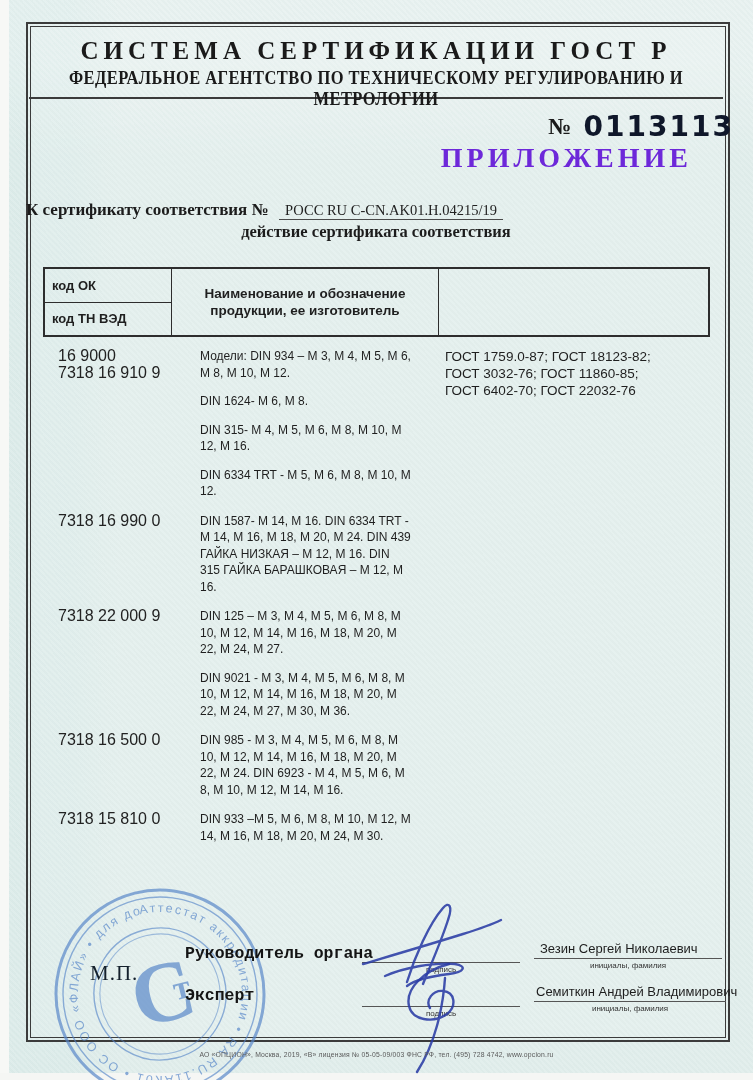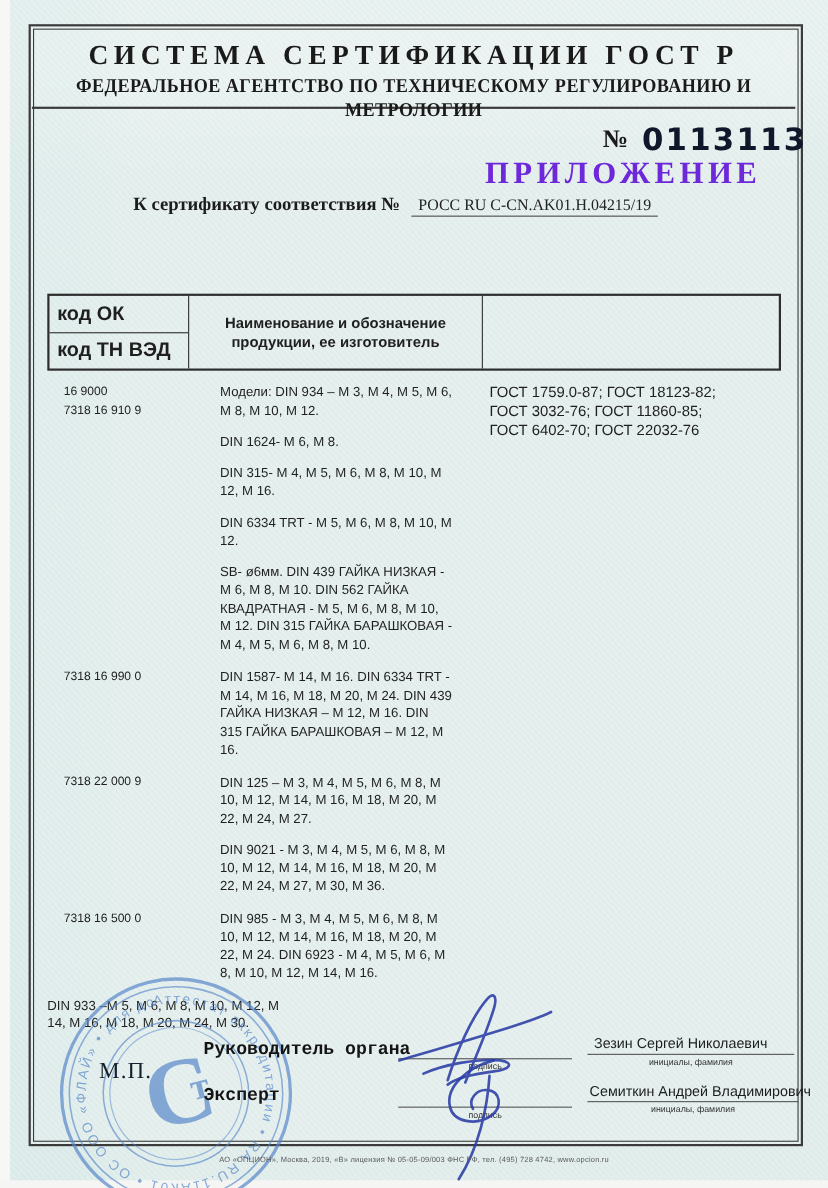--- a/index.html
+++ b/index.html
@@ -27,39 +27,39 @@
   .hdr1{margin-top:12px;font-family:"Liberation Serif", serif;font-weight:bold;font-size:25px;letter-spacing:5px;color:#1a1a1a;}
   .hdr2{margin-top:4px;font-family:"Liberation Serif", serif;font-weight:bold;font-size:16.5px;letter-spacing:.4px;color:#1a1a1a;transform:scaleY(1.08);}
 
   .doc-number{position:absolute;left:548px;top:110px;white-space:nowrap;}
   .doc-number .num-sign{font-family:"Liberation Serif", serif;font-weight:bold;font-size:23px;color:#1a1a1a;vertical-align:middle;}
   .doc-number .num-value{font-family:"DejaVu Sans", sans-serif;font-size:28px;letter-spacing:2px;vertical-align:middle;margin-left:8px;}
 
   .doc-title{position:absolute;left:62px;top:142px;width:630px;text-align:right;
     font-family:"Liberation Serif", serif;font-weight:bold;font-size:28px;letter-spacing:4px;color:#6d28d9;}
 
-  .cert-line{position:absolute;left:26px;top:176px;width:572px;text-align:right;white-space:nowrap;}
+  .cert-line{position:absolute;left:26px;top:200px;width:572px;text-align:left;white-space:nowrap;}
   .cert-label{font-family:"Liberation Serif", serif;font-weight:bold;font-size:17px;color:#1c1c1c;}
   .cert-value{font-family:"Liberation Serif", serif;font-size:14.5px;color:#222;border-bottom:1.3px solid #4a4a4a;padding:0 6px 1px 6px;margin-left:6px;}
 
   .subtitle{position:absolute;left:40px;top:221px;width:672px;text-align:center;
     font-family:"Liberation Serif", serif;font-weight:bold;font-size:16.5px;line-height:21px;color:#1c1c1c;}
 
   
   .thead{position:absolute;left:43px;top:267px;width:667px;height:70px;border:2px solid #2d2d2d;box-sizing:border-box;display:flex;}
   .th-col1{width:127px;border-right:1.6px solid #2d2d2d;box-sizing:border-box;display:flex;flex-direction:column;}
-  .th-col1 .half{flex:1;display:flex;align-items:center;padding-left:7px;font-weight:bold;font-size:18px;}
+  .th-col1 .half{flex:1;display:flex;align-items:center;padding-left:7px;font-weight:bold;font-size:13px;}
   .th-col1 .half.top{border-bottom:1.4px solid #2d2d2d;}
   .th-col2{width:267px;border-right:1.6px solid #2d2d2d;box-sizing:border-box;display:flex;align-items:center;justify-content:center;text-align:center;font-weight:bold;font-size:13.5px;line-height:17px;padding:12px 26px;}
   .th-col3{flex:1;display:flex;align-items:center;justify-content:center;text-align:center;font-weight:bold;font-size:13.5px;line-height:17px;padding:0 24px;}
 
   
   .tbody{position:absolute;left:43px;top:348px;width:667px;}
   .trow{display:flex;margin-bottom:13px;}
-  .trow .codes{width:157px;box-sizing:border-box;padding-left:15px;font-size:11px;line-height:16.5px;color:#222;}
+  .trow .codes{width:157px;box-sizing:border-box;padding-left:15px;font-size:16px;line-height:16.5px;color:#222;}
   .trow .names{width:237px;box-sizing:border-box;padding-right:26px;font-size:12px;line-height:16.5px;}
   .trow .docs{flex:1;box-sizing:border-box;padding-left:8px;padding-right:42px;font-size:13.5px;line-height:17px;}
   .trow p{margin:0 0 12px 0;}
   .trow p:last-child{margin-bottom:0;}
 
   
   .sig-label{position:absolute;font-family:Liberation Mono, monospace;font-weight:bold;font-size:16.5px;color:#141414;}
   .sig-line{position:absolute;border-bottom:1.2px solid #555;}
   .sig-caption{position:absolute;font-size:8px;color:#333;text-align:center;}
   .sig-name{position:absolute;font-size:13px;color:#1d1d1d;white-space:nowrap;}
@@ -93,20 +93,21 @@
 </div>
 
 <div class="doc-title">ПРИЛОЖЕНИЕ</div>
 
 <div class="cert-line">
   <span class="cert-label">К сертификату соответствия №</span>
   <span class="cert-value">РОСС RU C-CN.AK01.H.04215/19</span>
 </div>
 
 <div class="subtitle">
+  <div>действие сертификата соответствия</div>
 </div>
 
 <div class="thead">
   <div class="th-col1">
     <div class="half top">код ОК</div>
     <div class="half">код ТН ВЭД</div>
   </div>
   <div class="th-col2">Наименование и обозначение продукции, ее изготовитель</div>
 </div>
 
@@ -114,21 +115,20 @@
     <div class="trow">
       <div class="codes">
         <div>16 9000</div>
         <div>7318 16 910 9</div>
       </div>
       <div class="names">
         <p>Модели: DIN 934 – М 3, М 4, М 5, М 6, М 8, М 10, М 12.</p>
         <p>DIN 1624- М 6, М 8.</p>
         <p>DIN 315- М 4, М 5, М 6, М 8, М 10, М 12, М 16.</p>
         <p>DIN 6334 TRT - М 5, М 6, М 8, М 10, М 12.</p>
-        <p>SB- ø6мм. DIN 439 ГАЙКА НИЗКАЯ - М 6, М 8, М 10. DIN 562 ГАЙКА КВАДРАТНАЯ - М 5, М 6, М 8, М 10, М 12. DIN 315 ГАЙКА БАРАШКОВАЯ - М 4, М 5, М 6, М 8, М 10.</p>
       </div>
       <div class="docs">ГОСТ 1759.0-87; ГОСТ 18123-82; ГОСТ 3032-76; ГОСТ 11860-85; ГОСТ 6402-70; ГОСТ 22032-76</div>
     </div>
     <div class="trow">
       <div class="codes">
         <div>7318 16 990 0</div>
       </div>
       <div class="names">
         <p>DIN 1587- М 14, М 16. DIN 6334 TRT - М 14, М 16, М 18, М 20, М 24. DIN 439 ГАЙКА НИЗКАЯ – М 12, М 16. DIN 315 ГАЙКА БАРАШКОВАЯ – М 12, М 16.</p>
       </div>
@@ -147,20 +147,23 @@
     <div class="trow">
       <div class="codes">
         <div>7318 16 500 0</div>
       </div>
       <div class="names">
         <p>DIN 985 - М 3, М 4, М 5, М 6, М 8, М 10, М 12, М 14, М 16, М 18, М 20, М 22, М 24. DIN 6923 - М 4, М 5, М 6, М 8, М 10, М 12, М 14, М 16.</p>
       </div>
       <div class="docs"></div>
     </div>
     <div class="trow">
+      <div class="codes">
+        <div>7318 15 810 0</div>
+      </div>
       <div class="names">
         <p>DIN 933 –М 5, М 6, М 8, М 10, М 12, М 14, М 16, М 18, М 20, М 24, М 30.</p>
       </div>
       <div class="docs"></div>
     </div>
   </div>
 
 <svg class="stamp" viewBox="0 0 224 224">
   <defs>
     <path id="ringPath" d="M112,30 a82,82 0 1,1 -0.01,0 z"></path>

